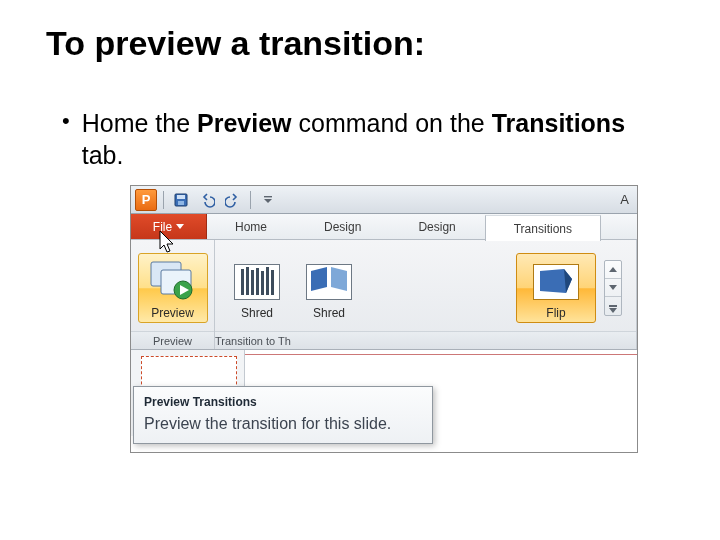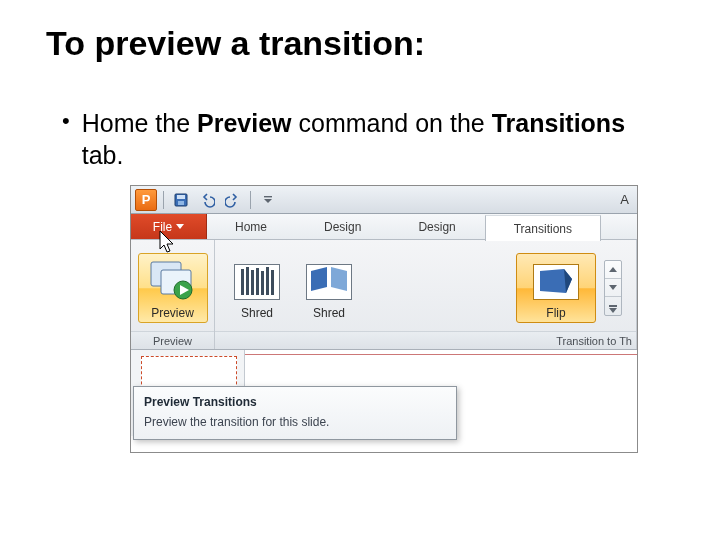--- a/index.html
+++ b/index.html
@@ -187,29 +187,29 @@
   .maincanvas {
     position:absolute; left:114px; right:0; top:0; bottom:0;
     background:#fff;
   }
   .maincanvas .hrule { position:absolute; left:0; right:0; top:4px; height:1px; background:#c77; }
 
   
   .tooltip {
     position:absolute;
     left: 2px; top: 200px;
-    width: 324px;
+    width: 300px;
     border: 1px solid #8f979f;
     background: linear-gradient(#fbfcfd,#eef1f4);
     box-shadow: 2px 2px 6px rgba(0,0,0,.25);
     font-family: "Segoe UI", Arial, sans-serif;
     padding: 8px 10px 10px 10px;
   }
   .tooltip .tt-title { font-size: 12px; font-weight: bold; color:#1f2a36; margin-bottom:6px; }
-  .tooltip .tt-body { font-size: 12px; color:#3c4450; }
+  .tooltip .tt-body { font-size: 16px; color:#3c4450; }
 
   
   .cursor {
     position:absolute; left:28px; top:44px; width:18px; height:24px;
     pointer-events:none;
   }
 </style>
 </head>
 <body>
 
@@ -350,21 +350,21 @@
               </div>
             <div>
                 <span class="tri-dn"></span>
               </div>
             <div>
                 <span class="tri-more"></span>
               </div>
           </div>
 
         </div>
-        <div class="caption" style="justify-content:flex-end; padding-right:4px;">
+        <div class="caption" style="justify-content:flex-start; padding-right:4px;">
           <span>Transition to Th</span>
         </div>
       </div>
     </div>
 
     <div class="docarea">
       <div class="thumbstrip">
         <div class="slide-thumb"></div>
       </div>
       <div class="maincanvas">

